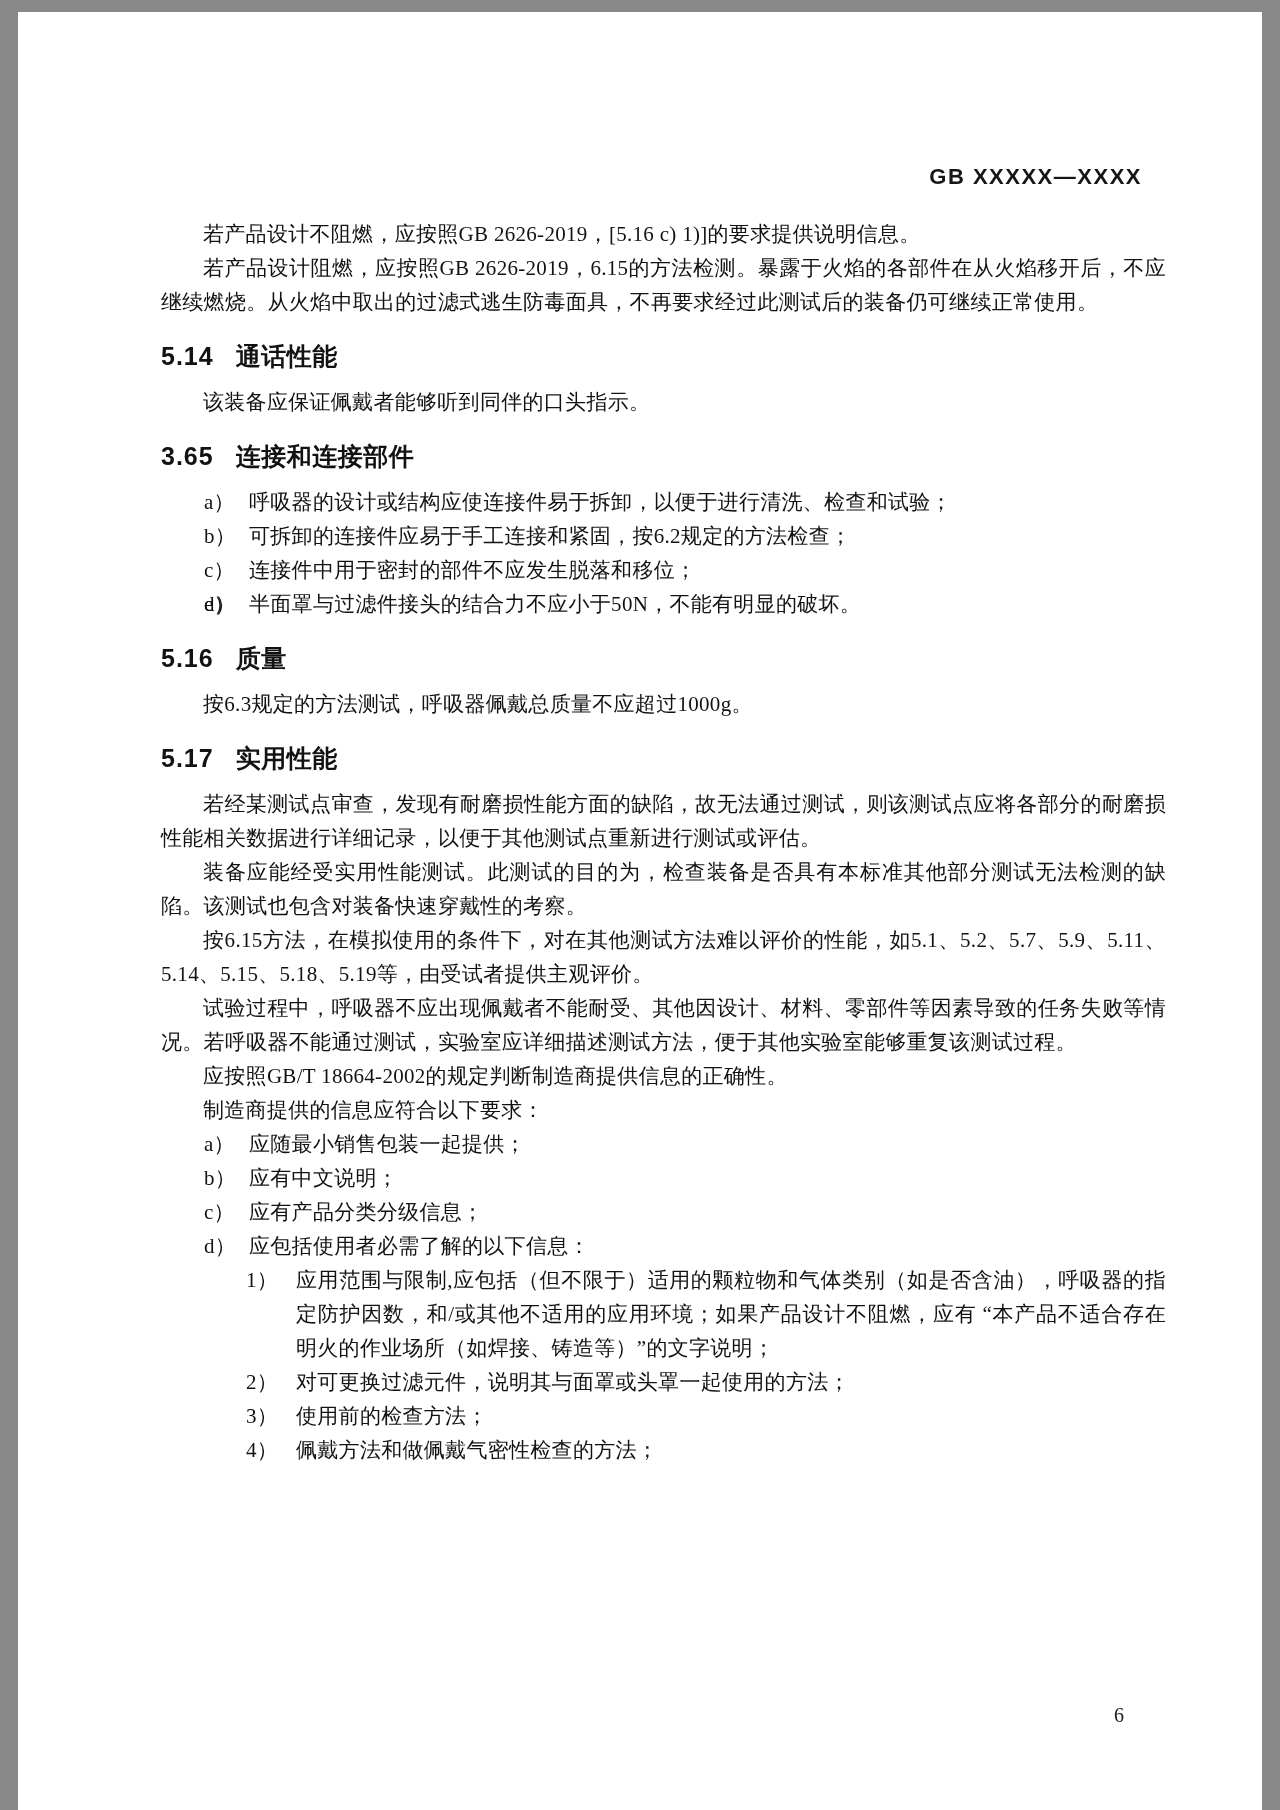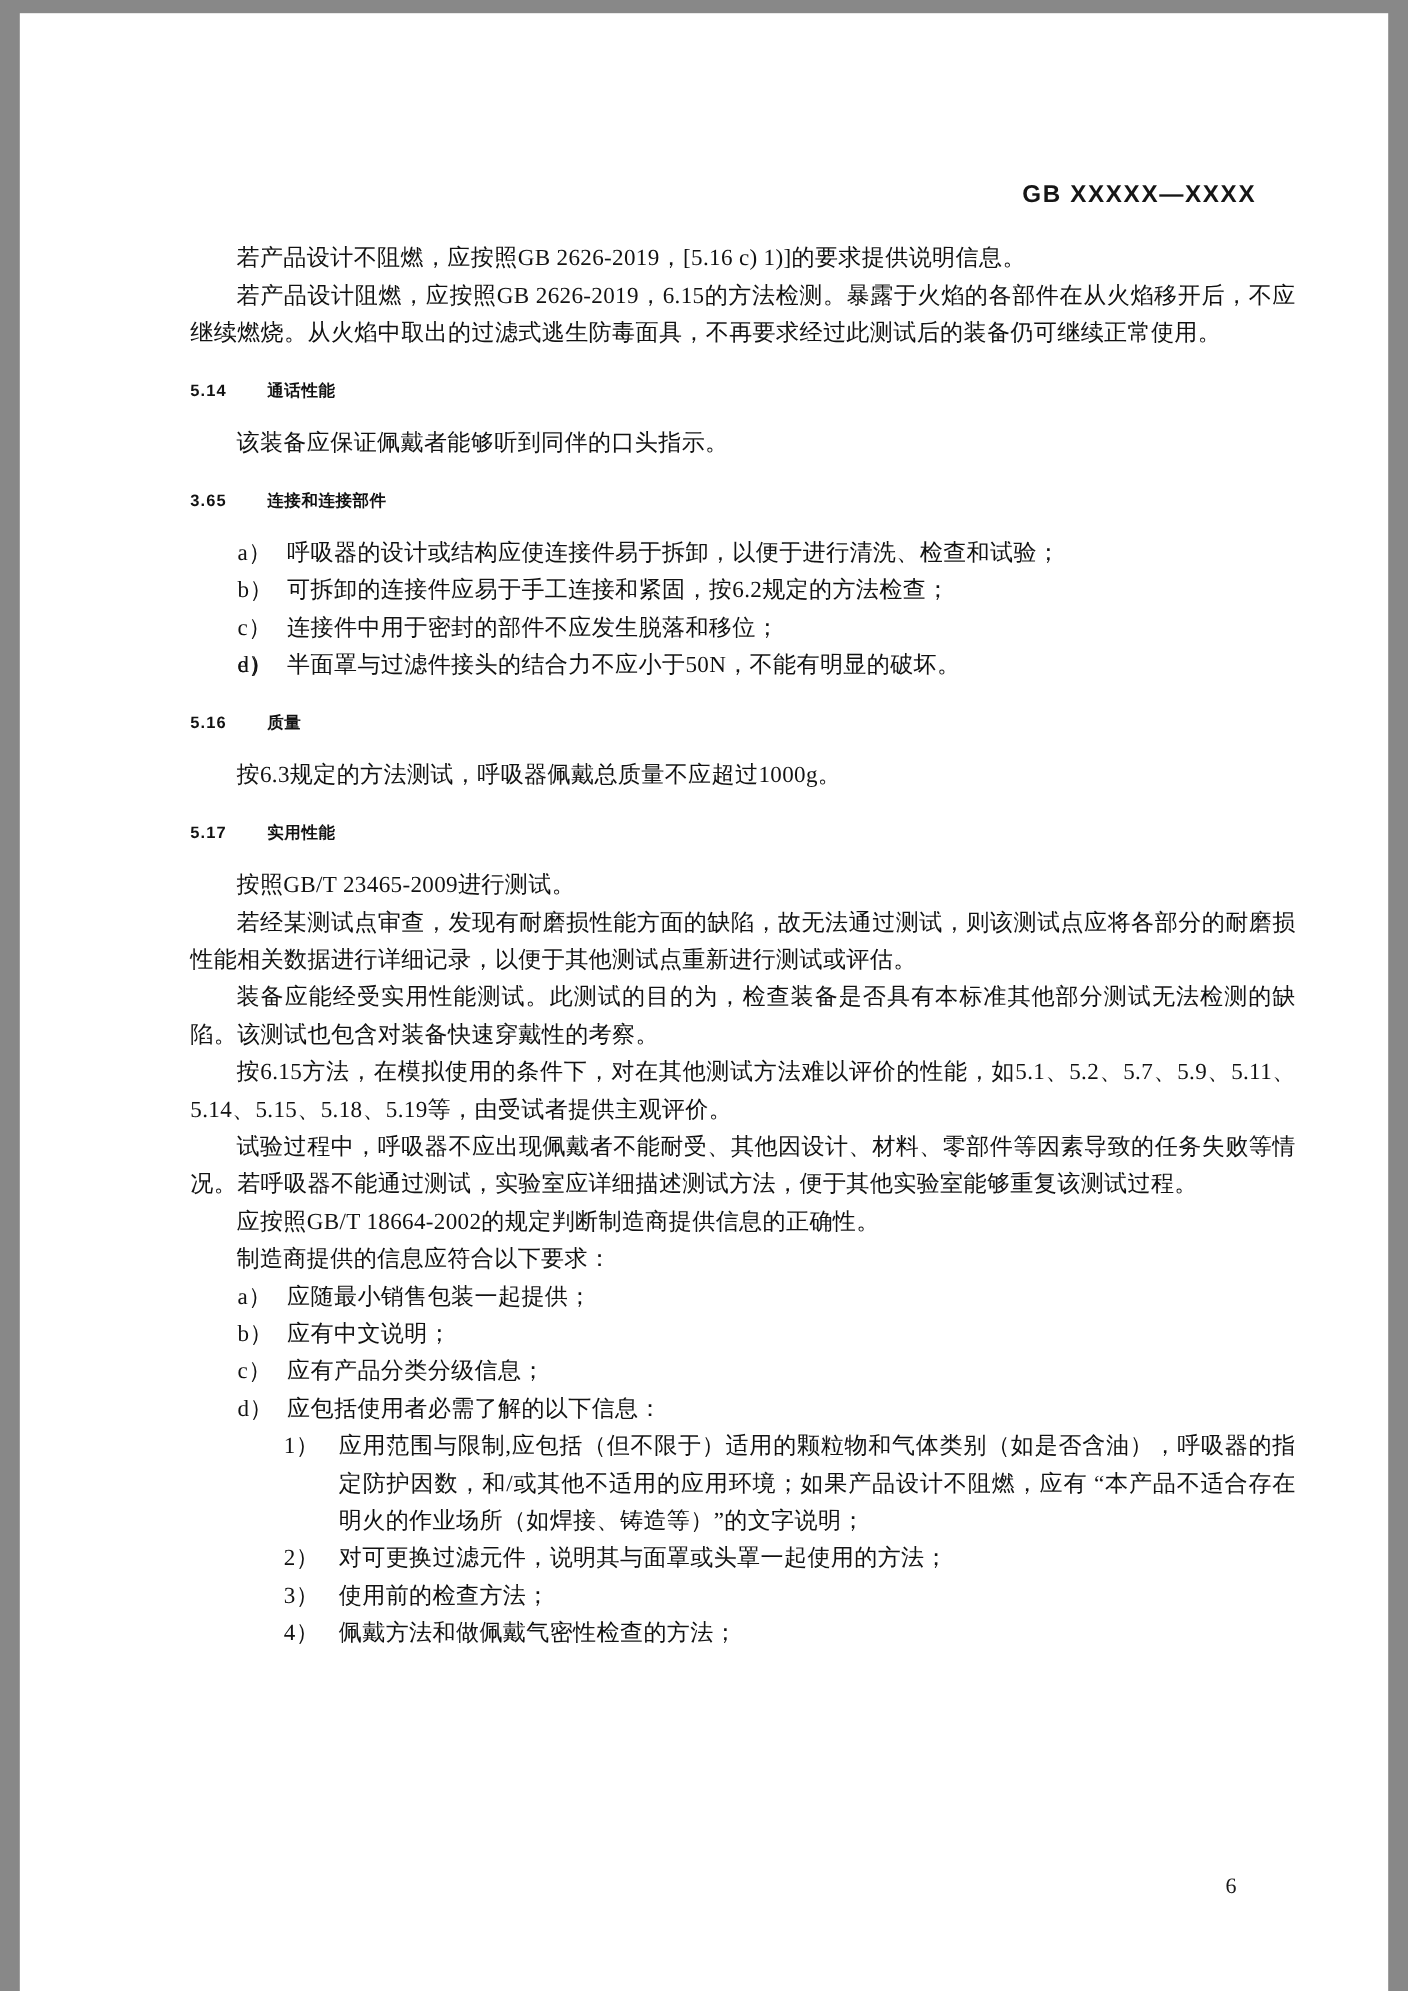--- a/index.html
+++ b/index.html
@@ -19,32 +19,32 @@
     right:120px;
     font-family:"Liberation Sans","DejaVu Sans",sans-serif;
     font-size:22px;
     font-weight:700;
     letter-spacing:1.5px;
     color:#161616;
   }
   .content{
     position:absolute;
     top:205px;
-    left:155px;
+    left:143px;
     width:1005px;
     font-size:21px;
     line-height:34px;
     text-align:justify;
     letter-spacing:0.3px;
   }
   .content p{margin:0;}
   p.indent{text-indent:2em;}
   h2.sec{
     font-family:"Liberation Sans","DejaVu Sans",sans-serif;
-    font-size:15px;
+    font-size:25px;
     font-weight:700;
     line-height:34px;
     margin:20px 0 12px 0;
     text-align:left;
     letter-spacing:0.5px;
   }
   h2.sec .sec-num{
     display:inline-block;
     min-width:48px;
     margin-right:22px;
@@ -98,21 +98,20 @@
     <div class="li"><span class="marker">a）</span><span>呼吸器的设计或结构应使连接件易于拆卸，以便于进行清洗、检查和试验；</span></div>
     <div class="li"><span class="marker">b）</span><span>可拆卸的连接件应易于手工连接和紧固，按6.2规定的方法检查；</span></div>
     <div class="li"><span class="marker">c）</span><span>连接件中用于密封的部件不应发生脱落和移位；</span></div>
     <div class="li"><span class="marker">d）</span></div>
     <div class="li"><span class="marker">e）</span><span>半面罩与过滤件接头的结合力不应小于50N，不能有明显的破坏。</span></div>
 
     <h2 class="sec"><span class="sec-num">5.16</span><span>质量</span></h2>
     <p class="indent">按6.3规定的方法测试，呼吸器佩戴总质量不应超过1000g。</p>
 
     <h2 class="sec"><span class="sec-num">5.17</span><span>实用性能</span></h2>
-    <p class="indent">按照GB/T 23465-2009进行测试。</p>
     <p class="indent">若经某测试点审查，发现有耐磨损性能方面的缺陷，故无法通过测试，则该测试点应将各部分的耐磨损性能相关数据进行详细记录，以便于其他测试点重新进行测试或评估。</p>
     <p class="indent">装备应能经受实用性能测试。此测试的目的为，检查装备是否具有本标准其他部分测试无法检测的缺陷。该测试也包含对装备快速穿戴性的考察。</p>
     <p class="indent">按6.15方法，在模拟使用的条件下，对在其他测试方法难以评价的性能，如5.1、5.2、5.7、5.9、5.11、5.14、5.15、5.18、5.19等，由受试者提供主观评价。</p>
     <p class="indent">试验过程中，呼吸器不应出现佩戴者不能耐受、其他因设计、材料、零部件等因素导致的任务失败等情况。若呼吸器不能通过测试，实验室应详细描述测试方法，便于其他实验室能够重复该测试过程。</p>
 
     <p class="indent">应按照GB/T 18664-2002的规定判断制造商提供信息的正确性。</p>
     <p class="indent">制造商提供的信息应符合以下要求：</p>
     <div class="li"><span class="marker">a）</span><span>应随最小销售包装一起提供；</span></div>
     <div class="li"><span class="marker">b）</span><span>应有中文说明；</span></div>
     <div class="li"><span class="marker">c）</span><span>应有产品分类分级信息；</span></div>

